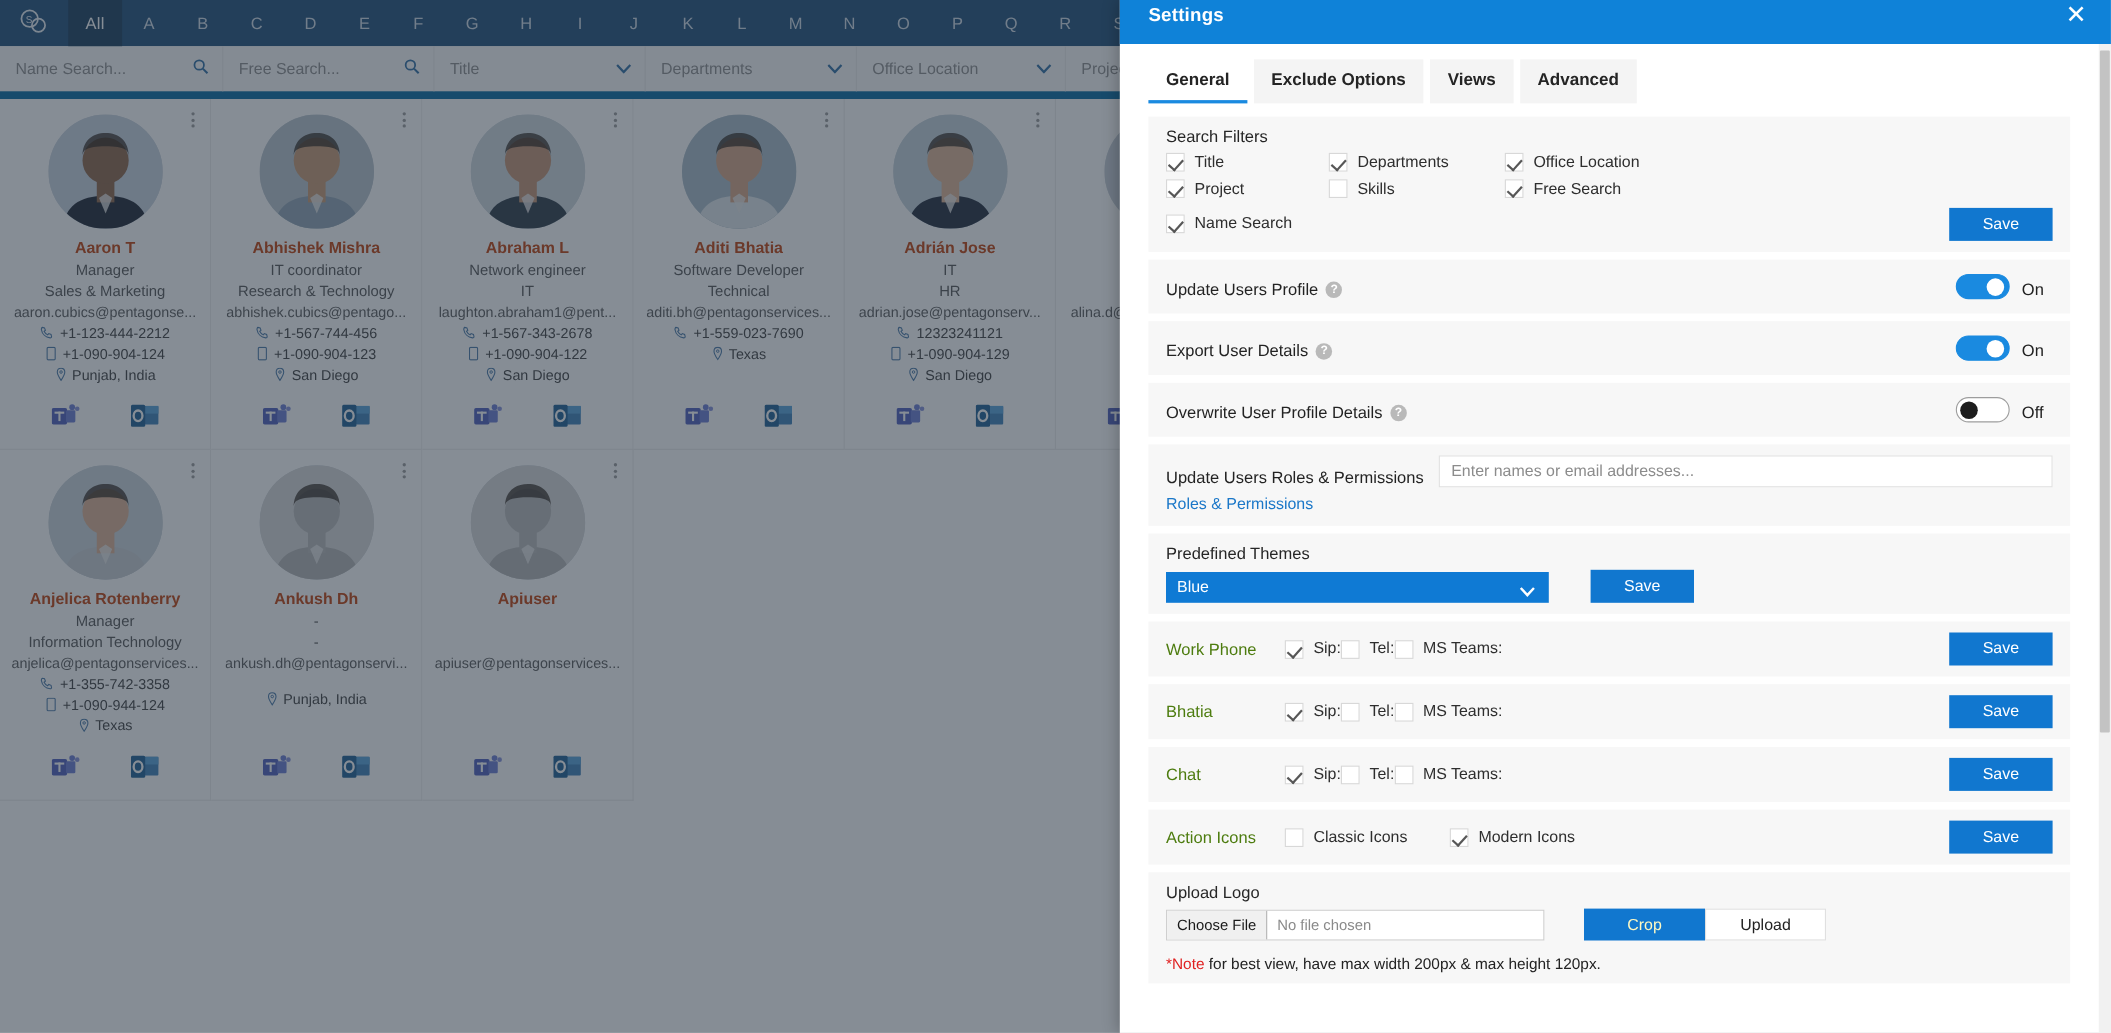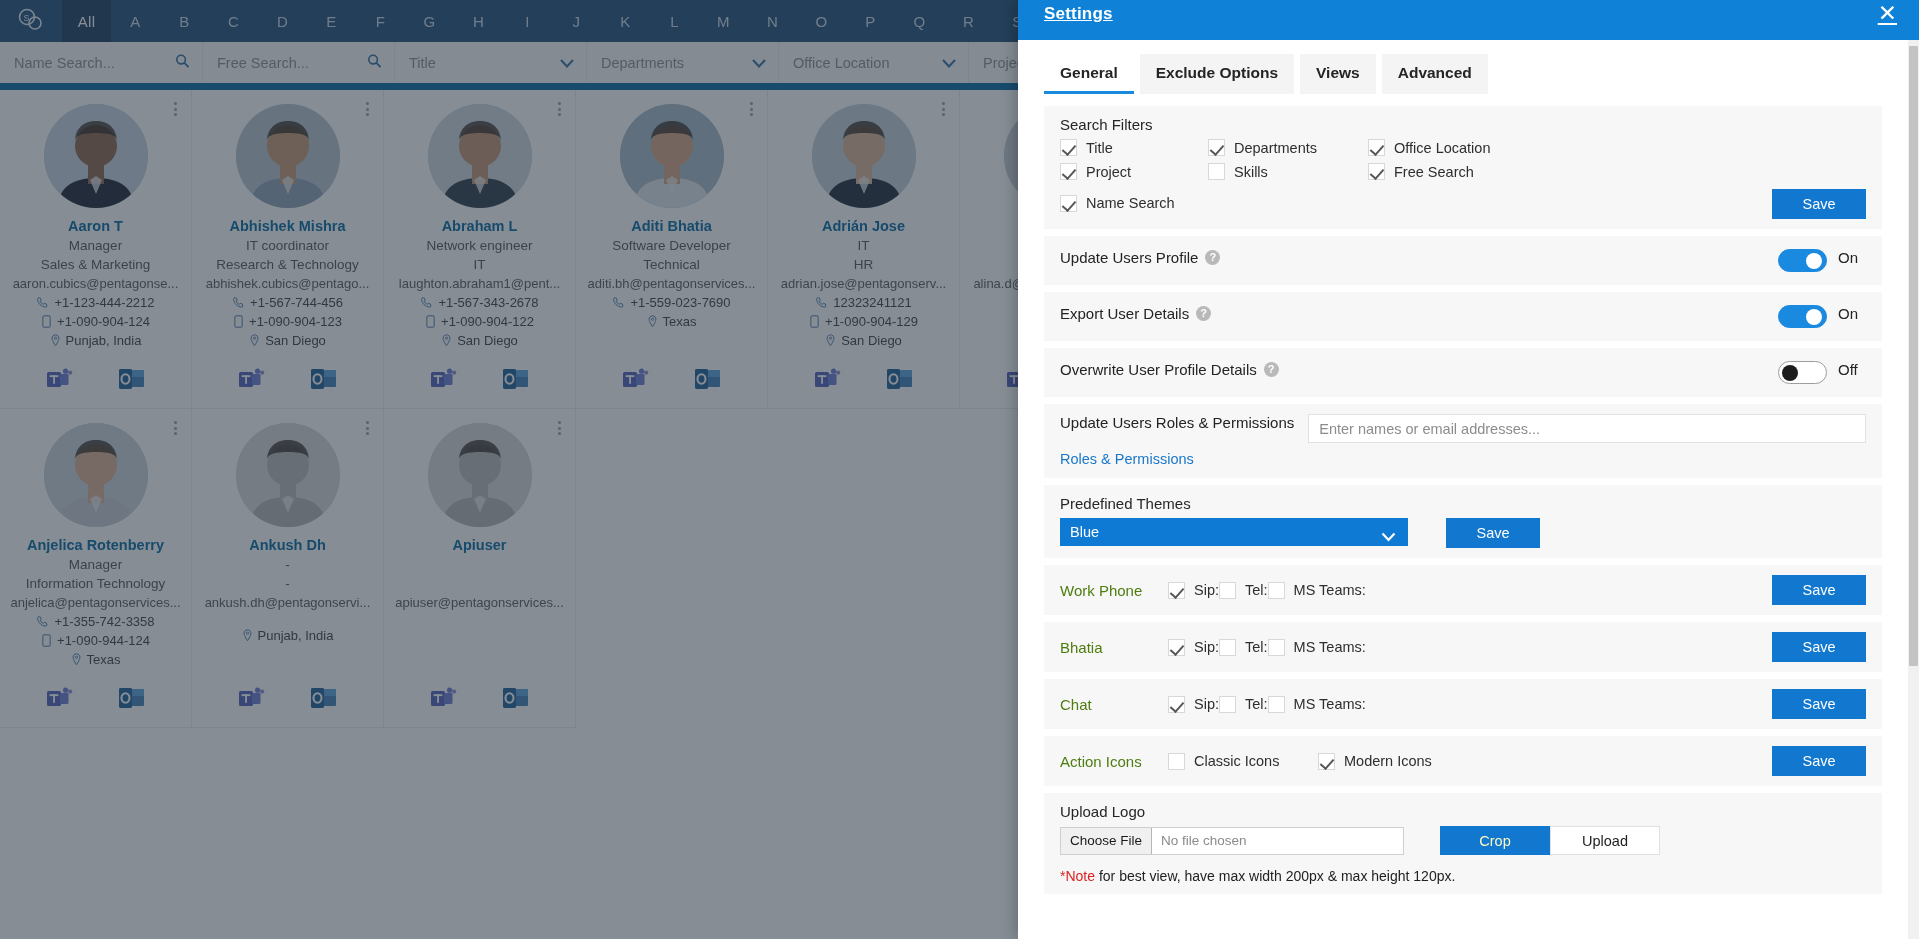--- a/index.html
+++ b/index.html
@@ -72,21 +72,21 @@
     position: absolute; right: 14px; top: 12px;
     display: flex; flex-direction: column; gap: 2.5px;
   }
   .kebab i { width: 3px; height: 3px; border-radius: 50%; background: #9b9b9b; display:block; }
   .avatar {
     width: 104px; height: 104px; border-radius: 50%;
     overflow: hidden; position: relative; background: #cfd6dd;
     margin-bottom: 8px;
   }
   .avatar .face { position:absolute; inset:0; }
-  .p-name { font-size: 14.5px; font-weight: bold; color: #0369a1; line-height: 20px; text-align:center; padding: 0 4px; }
+  .p-name { font-size: 14.5px; font-weight: bold; color: #c2410c; line-height: 20px; text-align:center; padding: 0 4px; }
   .p-title, .p-dept { font-size: 13.5px; color: #555; line-height: 19px; text-align:center; }
   .p-mail { font-size: 13px; color: #5a5a5a; line-height: 19px; text-align:center; max-width: 185px; overflow: hidden; white-space: nowrap; text-overflow: ellipsis; }
   .p-line { font-size: 13px; color: #404040; line-height: 19px; display:flex; align-items:center; gap:5px; justify-content:center; }
   .p-line svg { flex: 0 0 auto; }
   .card-actions {
     position: absolute; bottom: 14px; left: 0; right: 0;
     display: flex; gap: 46px; justify-content: center; align-items:center;
   }
 
   
@@ -101,21 +101,21 @@
     position: absolute; top: 0; right: 0;
     width: 901px; height: 939px;
     background: #ffffff;
     z-index: 10;
     display: flex; flex-direction: column;
     box-shadow: -2px 0 14px rgba(0,0,0,0.25);
   }
   .st-header {
     height: 40px; background: #0f82d8; color: #fff;
     display: flex; align-items: center; justify-content: space-between;
-    padding: 0 22px 13px 26px; flex: 0 0 40px; text-decoration: underline;
+    padding: 0 22px 13px 26px; flex: 0 0 40px;
   }
   .st-title { font-size: 17px; font-weight: bold; letter-spacing: .2px; }
   .st-close { font-size: 23px; line-height: 1; cursor: pointer; font-weight: 300; }
 
   .st-body { flex: 1; overflow: hidden; position: relative; }
   .st-scroll {
     position:absolute; inset: 0 11px 0 0; overflow: hidden; padding: 14px 0 0 0;
   }
 
   .tabs { display: flex; gap: 6px; padding: 0 26px; margin-bottom: 12px; }
@@ -142,21 +142,21 @@
     width: 6px; height: 11px; border: solid #575757;
     border-width: 0 2px 2px 0; transform: rotate(42deg);
   }
   .save-btn {
     background: #1177cf; color: #fff; border: none;
     font-size: 14.5px; padding: 7px 0; width: 94px; cursor: pointer;
     font-family: inherit;
   }
   .filters-save { grid-column: 3; justify-self: end; margin-top: 2px; }
 
-  .row-flex { display: flex; align-items: flex-start; }
+  .row-flex { display: flex; align-items: flex-end; }
   .row-label { font-size: 15px; color: #232323; display: flex; align-items: center; gap: 7px; }
   .help {
     width: 15px; height: 15px; border-radius: 50%; background: #b9b9b9; color: #fff;
     font-size: 11px; line-height: 15px; text-align: center; font-weight: bold;
     display: inline-block;
   }
   .spacer { flex: 1; }
   .toggle {
     width: 49px; height: 23px; border-radius: 12px; position: relative;
     background: #1a8ae0; border: 1px solid #1a8ae0; cursor: pointer; flex: 0 0 49px;

